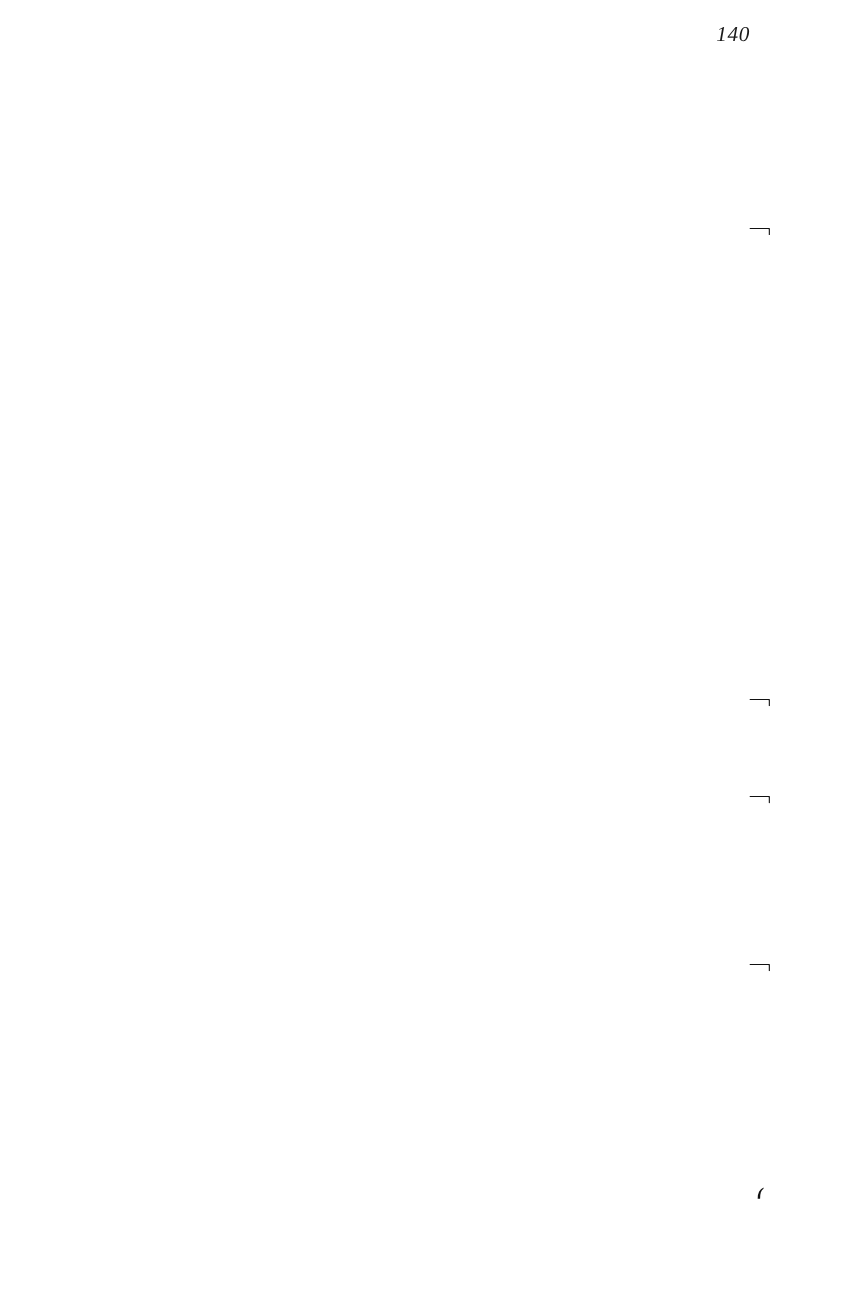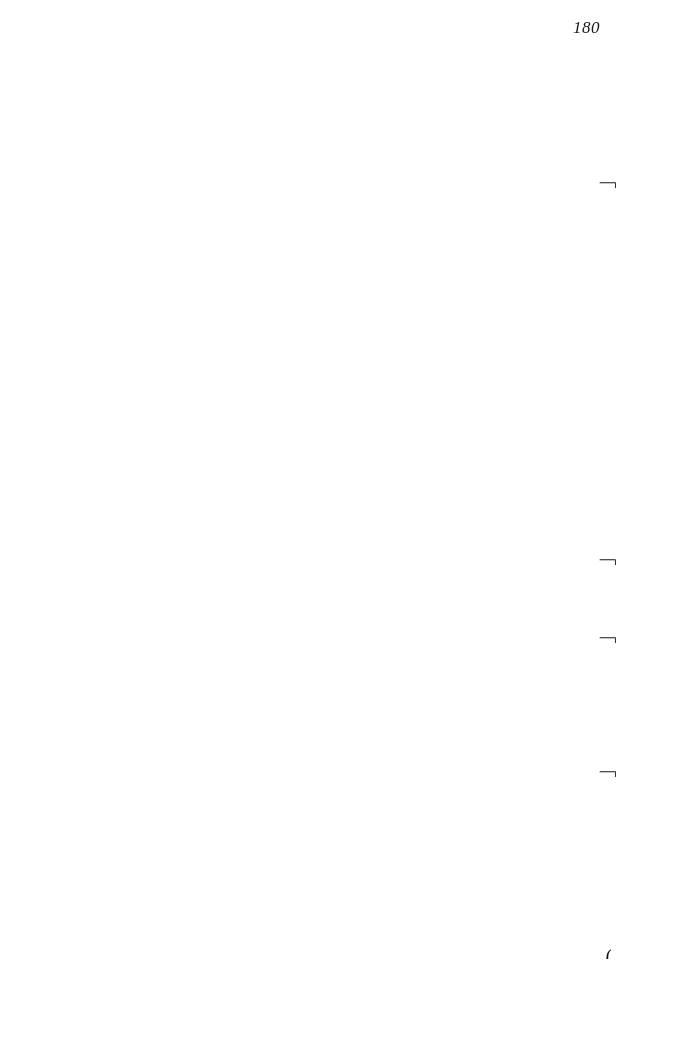--- a/index.html
+++ b/index.html
@@ -59,21 +59,21 @@
   }
   .line.indent-1 { padding-top: 22px; }
   .line.indent-2 { padding-top: 44px; }
   .line.indent-3 { padding-top: 66px; }
   .line.indent-4 { padding-top: 88px; }
 </style>
 </head>
 <body>
 
 <div class="page">
-  <div class="page-number">180</div>
+  <div class="page-number">140</div>
   <div class="text-body">
       <div class="line">ま×こ、こんなに欲しいって……」</div>
       <div class="line">懇願を受けて、結城は透明な先走りに濡れた肉棒を引き出す。晴奈はこくんと息を</div>
       <div class="line indent-1">呑みながらも、自分で陰裂を広げて、肉棒が宛てがわれるまで忠実に待ち続けた。</div>
       <div class="line indent-1">(あ……当たってる……あたしのおま×こに、結城のおち×ぽが……入ろうとしてる</div>
       <div class="line indent-1">……ああ、入って……)</div>
       <div class="line indent-2">下から上へと突き上げるようにして、結城は立ったままで晴奈の処女を奪っていく。</div>
       <div class="line indent-2">入り口に亀頭が潜りこんで、少しずつ肉棒は膣内に埋没を始めた。</div>
       <div class="line indent-2">「んぁぁぁっ……ぁ……くぅぅっ……いた……いたたっ……ふぅっ……はぁっ……</div>
       <div class="line indent-3">ああ……痛っ……」</div>

